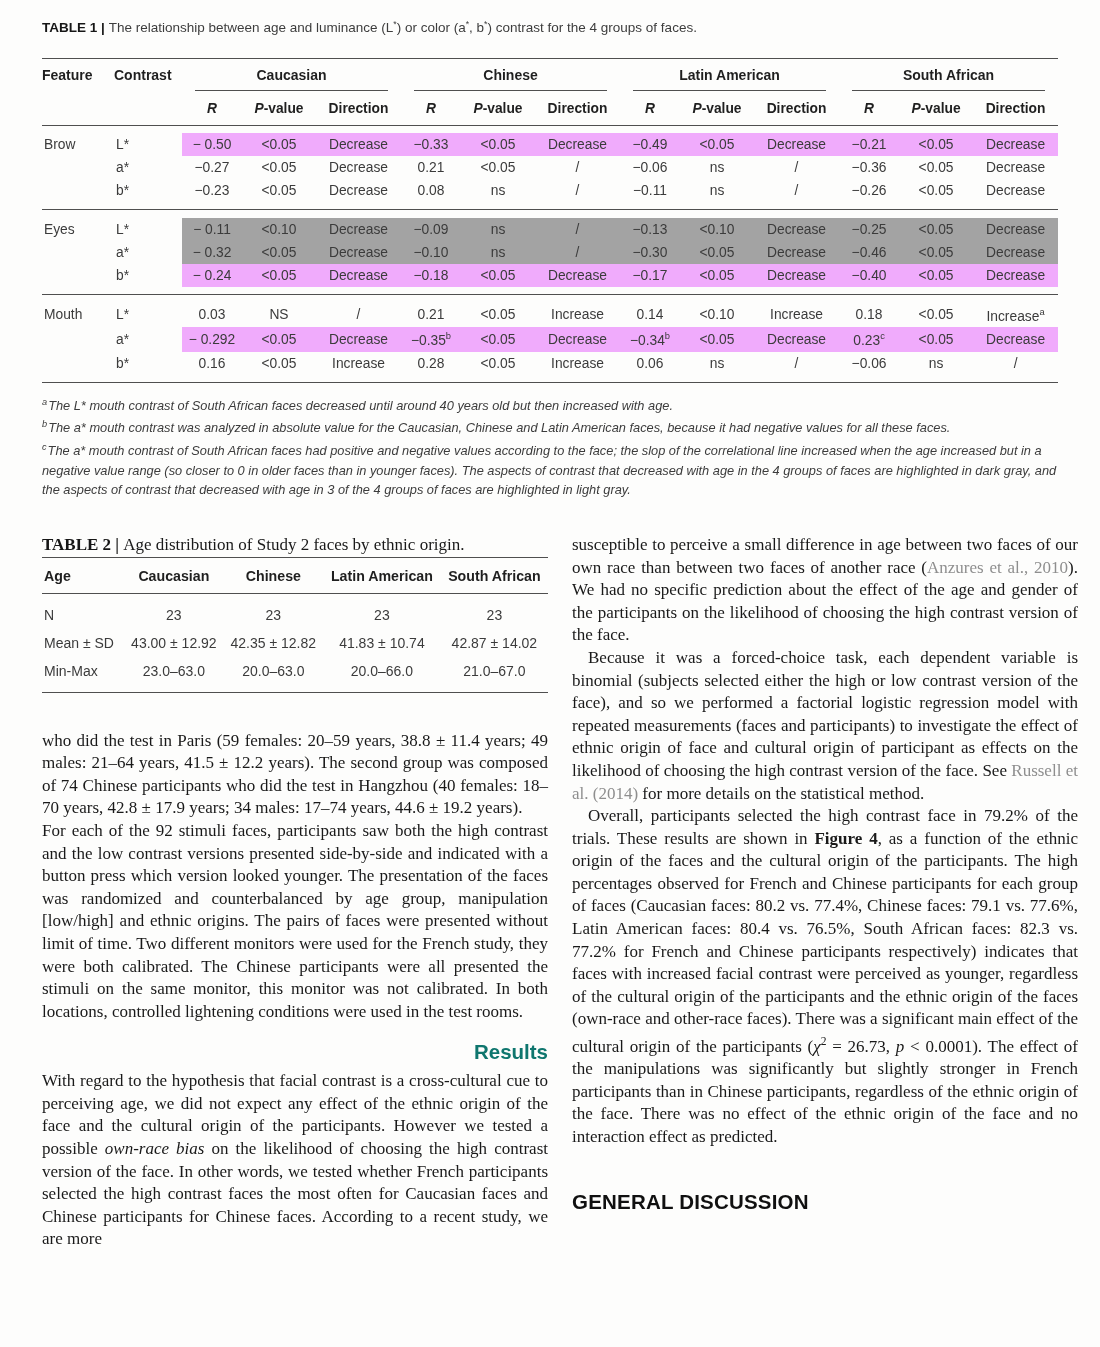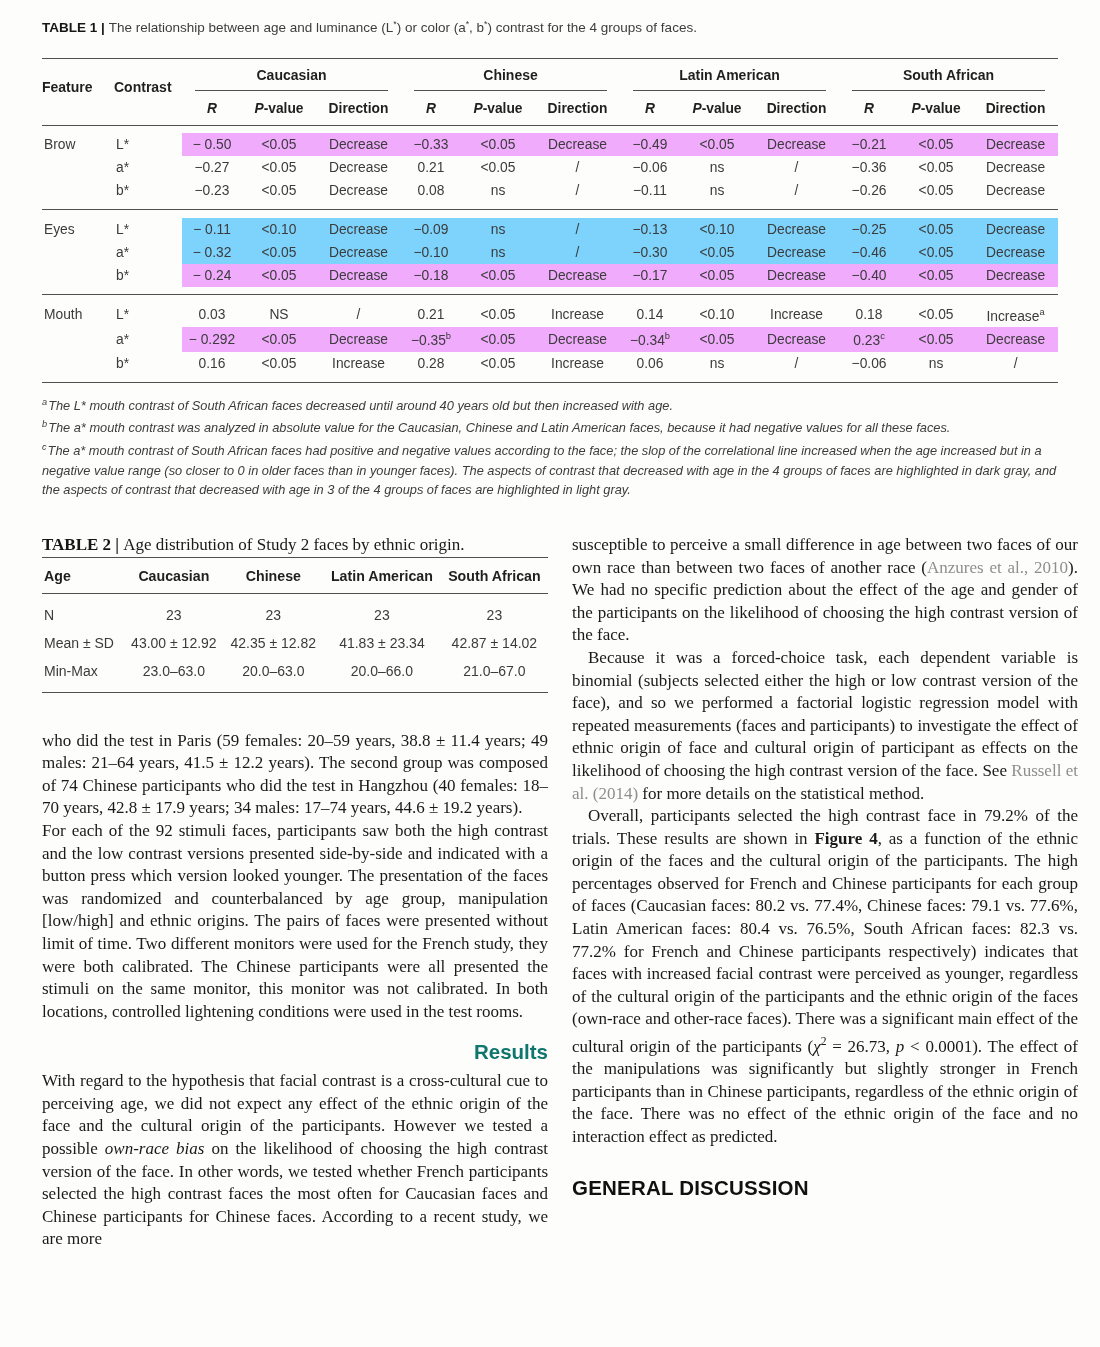--- a/index.html
+++ b/index.html
@@ -17,31 +17,31 @@
   .tcap2 { margin:0 0 15px; }
 
   
   table.t1 {
     border-collapse:collapse; table-layout:fixed; width:1016px;
     font-family:"Liberation Sans",sans-serif; font-size:13.8px; color:#3b3b3b;
     border-top:1.5px solid #4f4f4f; border-bottom:1.5px solid #4f4f4f;
   }
   .t1 thead { border-bottom:1.5px solid #4f4f4f; }
   .t1 th { font-weight:bold; color:#1f1f1f; padding:0; }
-  .t1 .th-left { text-align:left; vertical-align:top; padding-top:20px; font-size:14px; }
+  .t1 .th-left { text-align:left; vertical-align:top; padding-top:8px; font-size:14px; }
   .t1 .th-group { padding-top:8px; font-size:14px; vertical-align:top; }
   .t1 .grp-label { text-align:center; }
   .t1 .grp-line { border-bottom:1.4px solid #4f4f4f; margin:7px 13px 0; height:0; }
   .t1 .th-sub { padding:10px 2px 9px; text-align:center; font-size:13.8px; }
   .t1 td { padding:4px 2px; }
   .t1 .c-feat { text-align:left; }
   .t1 .c-con { text-align:left; }
   .t1 .c-val { text-align:center; }
   .t1 .hl-dark { background:#f0abfc; }
-  .t1 .hl-light { background:#7dd3fc; }
+  .t1 .hl-light { background:#a3a3a3; }
   .t1 tr.sep-gap td { height:7px; padding:0; }
   .t1 tr.sep-line td { height:8px; padding:0; border-top:1.5px solid #4f4f4f; }
   .t1 sup, .t2 sup { font-size:0.68em; }
 
   
   .fnotes { margin-top:10px; width:1016px; font:italic 12.8px/19.5px "Liberation Sans",sans-serif; color:#3c3c3c; }
   .fnote sup { font-size:0.72em; margin-right:1px; }
 
   
   .cols { display:flex; gap:24px; margin-top:34px; }
@@ -59,21 +59,21 @@
   .t2 td { text-align:center; padding:6px 2px; }
   .t2 td:first-child { text-align:left; }
   .t2 tbody tr:first-child td { padding-top:13px; }
   .t2 tbody tr:last-child td { padding-bottom:13px; }
 
   
   .bodytext p { margin:0; font:17px/22.6px "Liberation Serif",serif; color:#191919; text-align:justify; }
   .indent { text-indent:16px; }
   .h-sub { margin:15px 0 7px; font:bold 18px/22px "Liberation Sans",sans-serif; color:#101010; }
   .h-med { margin:17px 0 6px; font:bold 20.5px/24px "Liberation Sans",sans-serif; color:#0f766e;text-align:right; }
-  .h-cap { margin:27px 0 14px; font:bold 20.5px/24px "Liberation Sans",sans-serif; color:#101010; letter-spacing:0.2px; }
+  .h-cap { margin:41px 0 14px; font:bold 20.5px/24px "Liberation Sans",sans-serif; color:#101010; letter-spacing:0.2px; }
   .cite { color:#8e8e8e; }
   .i { font-style:italic; }
   .b { font-weight:bold; }
   .bodytext sup { font-size:0.68em; }
 </style>
 </head>
 <body>
 
 <div class="page">
 
@@ -324,21 +324,21 @@
               <td>N</td>
               <td>23</td>
               <td>23</td>
               <td>23</td>
               <td>23</td>
             </tr>
             <tr>
               <td>Mean ± SD</td>
               <td>43.00 ± 12.92</td>
               <td>42.35 ± 12.82</td>
-              <td>41.83 ± 23.34</td>
+              <td>41.83 ± 10.74</td>
               <td>42.87 ± 14.02</td>
             </tr>
             <tr>
               <td>Min-Max</td>
               <td>23.0–63.0</td>
               <td>20.0–63.0</td>
               <td>20.0–66.0</td>
               <td>21.0–67.0</td>
             </tr>
           </tbody>

